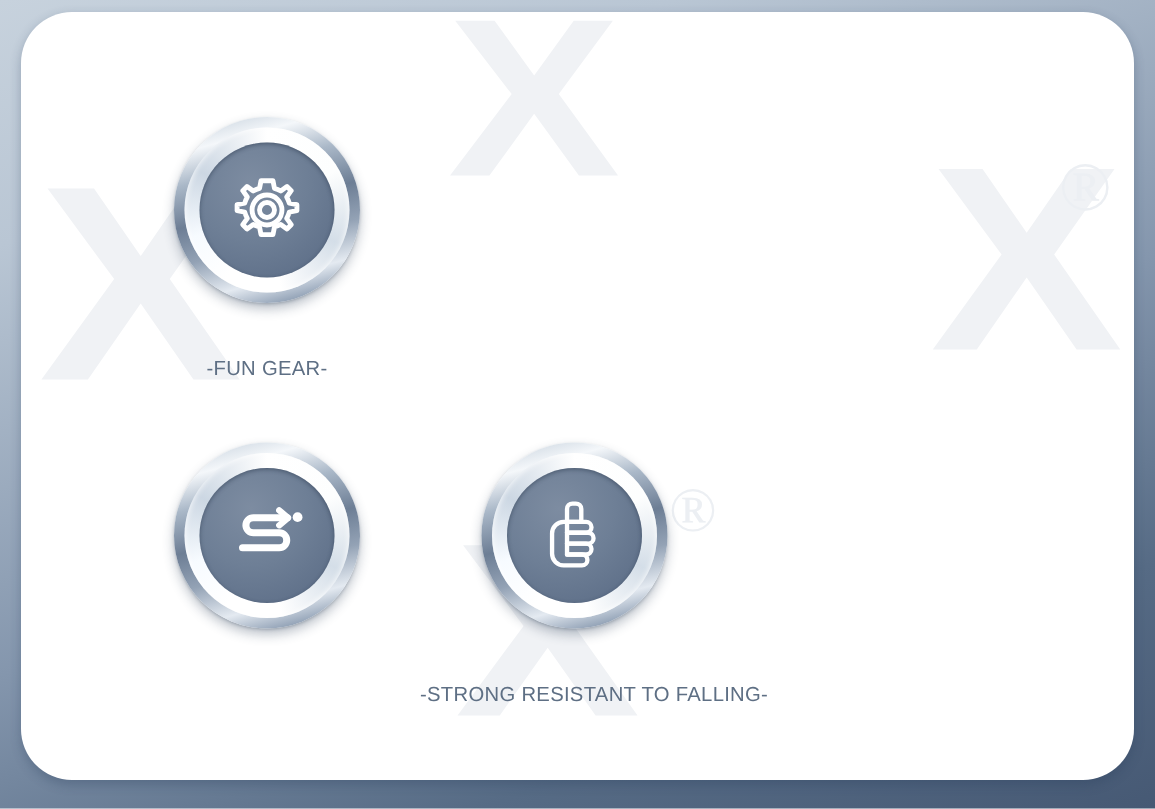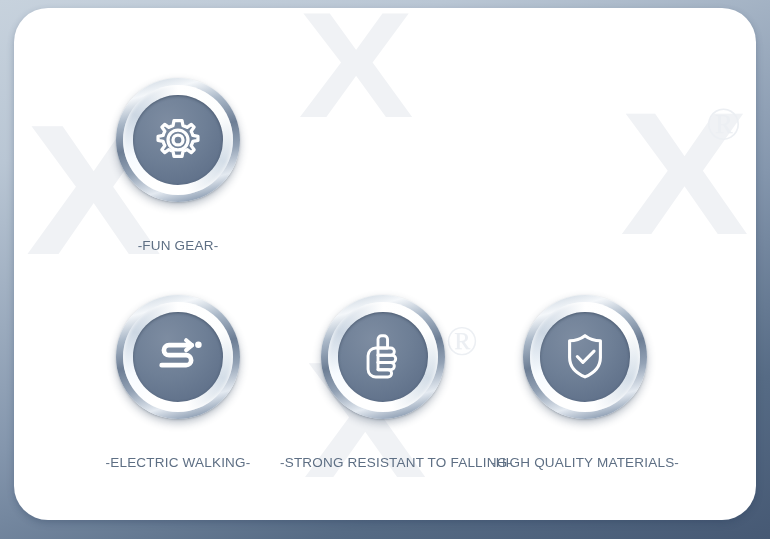--- a/index.html
+++ b/index.html
@@ -177,49 +177,35 @@
           <div class="badge-face">
             <svg viewBox="0 0 64 64">
               <g fill="none" stroke="#ffffff" stroke-width="5.2" stroke-linecap="round" stroke-linejoin="round">
                 <path d="M47 19 H22 a5.5 5.5 0 0 0 0 11 h19 a5.5 5.5 0 0 1 0 11 H14"></path>
                 <path d="M41 13.5 L47.5 19 L41 24.5" stroke-width="4.6"></path>
               </g>
               <circle cx="54.5" cy="18.5" r="3.6" fill="#ffffff"></circle>
             </svg>
           </div>
         </div>
-        <div class="caption">-ELECTRIC WALKING-</div>
       </div>
 
       <div class="cell r2 c2">
         <div class="badge">
           <div class="badge-face">
             <svg viewBox="0 0 64 64">
               <g fill="none" stroke="#ffffff" stroke-width="3.2" stroke-linecap="round" stroke-linejoin="round">
                 <path d="M30.5 8.5 h2.5 a4 4 0 0 1 4 4 v9.5 h-10.5 V12.5 a4 4 0 0 1 4-4 z"></path>
                 <path d="M26.5 22 h14 a4 4 0 0 1 0 8 h-14"></path>
                 <path d="M26.5 30 h15.5 a4 4 0 0 1 0 8 H26.5"></path>
                 <path d="M26.5 38 h14 a4 4 0 0 1 0 8 H26.5"></path>
                 <path d="M26.5 46 h11 a4 4 0 0 1 0 8 H24 a8.5 8.5 0 0 1-8.5-8.5 V30.5 A8.5 8.5 0 0 1 24 22 h2.5 z"></path>
               </g>
             </svg>
           </div>
         </div>
         <div class="caption">-STRONG RESISTANT TO FALLING-</div>
       </div>
 
-      <div class="cell r2 c3">
-        <div class="badge">
-          <div class="badge-face">
-            <svg viewBox="0 0 64 64">
-              <g fill="none" stroke="#ffffff" stroke-width="3.4" stroke-linecap="round" stroke-linejoin="round">
-                <path d="M32 8.5 c5.5 4.2 11.5 5.6 17 5.6 v18.4 c0 10-7.5 17.4-17 21.5 -9.5-4.1-17-11.5-17-21.5 V14.1 c5.5 0 11.5-1.4 17-5.6 z"></path>
-                <path d="M23.5 31.5 l6.2 6.4 L42 25.5"></path>
-              </g>
-            </svg>
-          </div>
-        </div>
-        <div class="caption">-HIGH QUALITY MATERIALS-</div>
-      </div>
 
     </div>
   </div>
 </div>
 
 </body></html>

